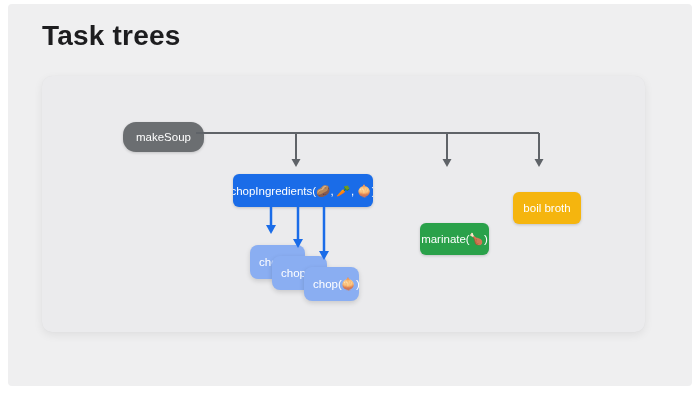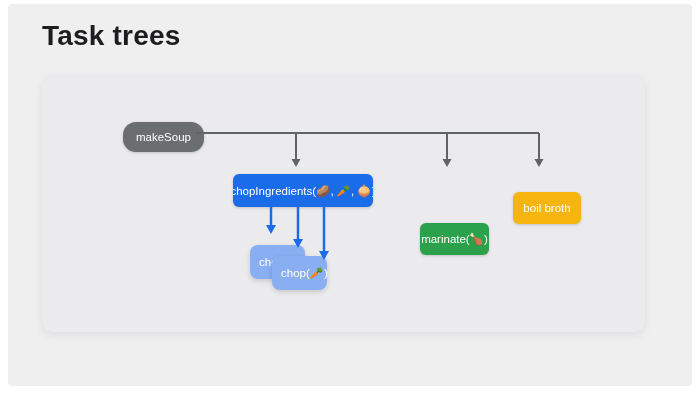--- a/index.html
+++ b/index.html
@@ -93,20 +93,21 @@
   <div class="node node-chop-ingredients" style="background: rgb(26, 108, 232);">chopIngredients(🥔, 🥕, 🧅)</div>
 
   <div class="node node-marinate" style="background: rgb(42, 161, 74);">marinate(🍗)</div>
 
   <div class="node node-boil-broth" style="background: rgb(245, 181, 14);">boil broth</div>
 
   <div class="subtask subtask-1" style="background: rgb(138, 174, 242);">chop(🥔)</div>
 
   <div class="subtask subtask-2" style="background: rgb(138, 174, 242);">chop(🥕)</div>
 
+  <div class="subtask subtask-3" style="background: rgb(138, 174, 242);">chop(🧅)</div>
 </div>
 
 <svg class="connector-layer" viewBox="0 0 700 413" xmlns="http://www.w3.org/2000/svg">
   <defs>
     <marker id="arrow-gray" markerUnits="userSpaceOnUse" markerWidth="10" markerHeight="10" refX="1" refY="4.5" orient="auto">
       <path d="M0,0 L8,4.5 L0,9 Z" class="head-gray" fill="#5f6368"></path>
     </marker>
     <marker id="arrow-blue" markerUnits="userSpaceOnUse" markerWidth="11" markerHeight="11" refX="1" refY="5" orient="auto">
       <path d="M0,0 L9,5 L0,10 Z" class="head-blue" fill="#1a6ce8"></path>
     </marker>

